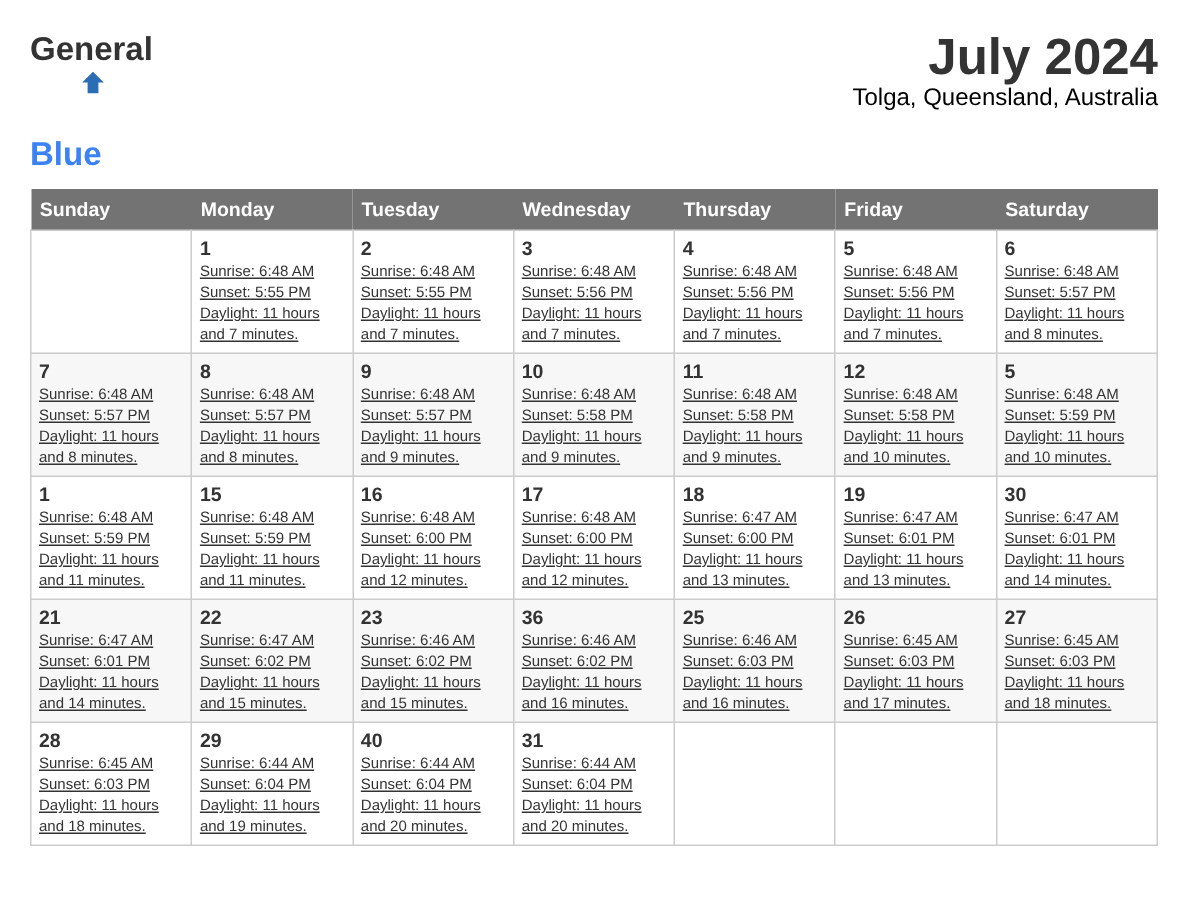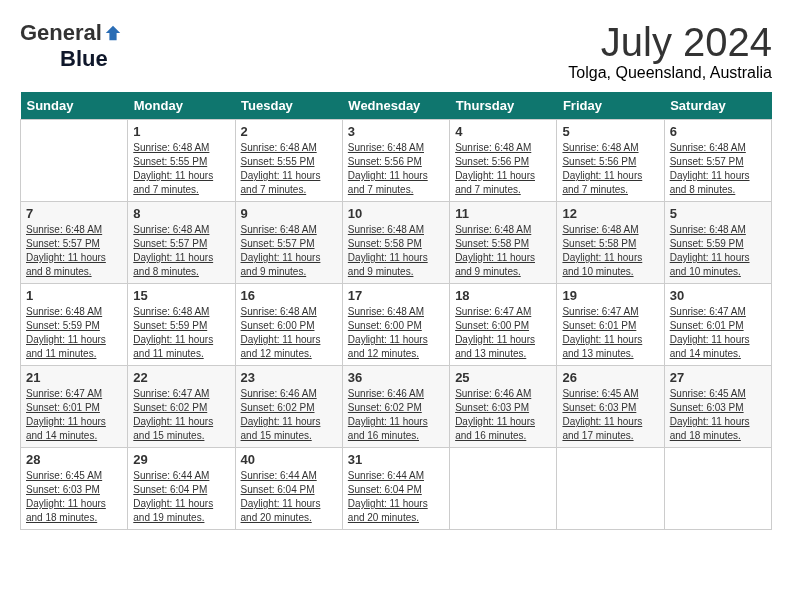--- a/index.html
+++ b/index.html
@@ -20,48 +20,49 @@
       display: flex;
       flex-direction: column;
       align-items: flex-start;
     }
     .logo-text {
       display: flex;
       align-items: center;
       font-size: 22px;
       font-weight: bold;
       color: #333;
+      flex-direction: column;
     }
     .logo-general { color: #333; }
-    .logo-blue { color: #0f172a; margin-left: 40px; }
+    .logo-blue { color: #3b82f6; }
     .logo-icon {
       width: 18px;
       height: 18px;
       margin-left: 2px;
     }
     .title-area {
       text-align: right;
     }
     .month-title {
-      font-size: 40px;
-      color: #333;
-      font-weight: normal;
+      font-size: 34px;
+      color: #333;
+      font-weight: bold;
       line-height: 1.1;
     }
     .location-title {
       font-size: 16px;
       color: #000000;
     }
     table {
       width: 100%;
       border-collapse: collapse;
       font-size: 10.5px;
     }
     thead tr th {
-      background-color: #0f766e;
+      background-color: #737373;
       color: #fff;
       padding: 6px 6px;
       text-align: left;
       font-size: 13px;
       font-weight: bold;
     }
     tbody tr td {
       border: 1px solid #ccc;
       vertical-align: top;
       padding: 4px 5px;

